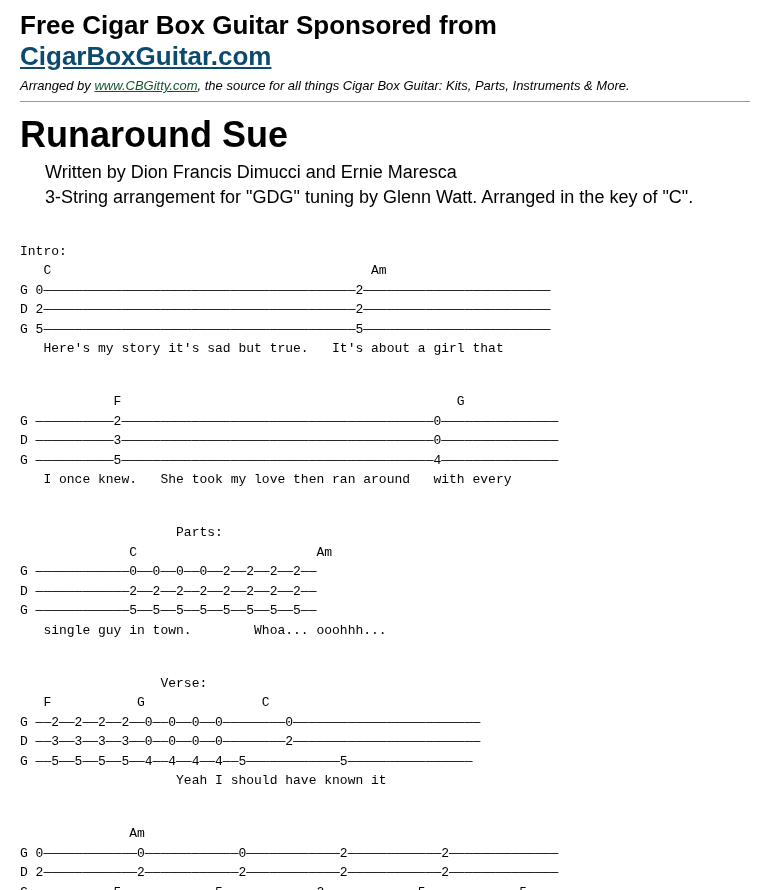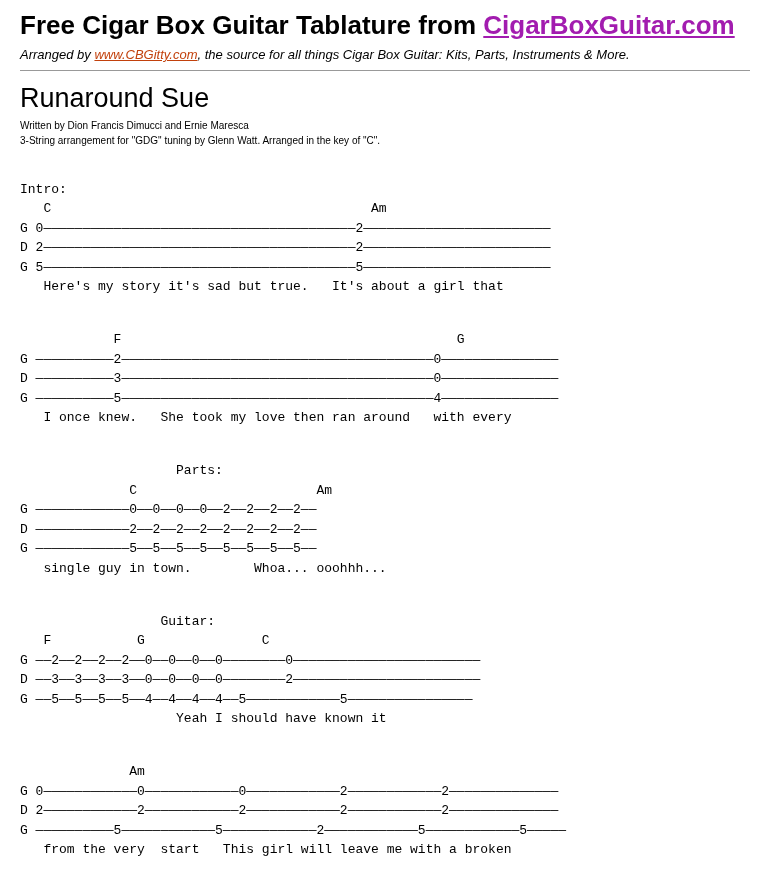--- a/index.html
+++ b/index.html
@@ -10,59 +10,60 @@
       min-height: 890px;
       padding: 10px 20px;
       color: #000;
     }
     .header-title {
       font-size: 26px;
       font-weight: bold;
       margin-bottom: 6px;
     }
     .header-title a {
-      color: #a21caf;
+      color: #0c4a6e;
       text-decoration: underline;
     }
     .sponsored {
       font-size: 13px;
       font-style: italic;
       margin-bottom: 8px;
     }
     .sponsored a {
-      color: #c2410c;
+      color: #14532d;
     }
     hr {
       border: none;
       border-top: 1px solid #999;
       margin-bottom: 12px;
     }
     .song-title {
-      font-size: 27px;
-      font-weight: normal;
+      font-size: 36px;
+      font-weight: bold;
       margin-bottom: 6px;
     }
     .song-meta {
-      font-size: 10px;
+      font-size: 18px;
       margin-bottom: 4px;
+      margin-left: 25px;
     }
     .tab-section {
       font-family: 'Courier New', Courier, monospace;
       font-size: 13px;
       margin-top: 14px;
       white-space: pre;
       line-height: 1.5;
     }
   </style>
 </head>
 <body>
 
 <div>
   <div class="header-title">
-    <span>Free Cigar Box Guitar Tablature from </span><a href="#">CigarBoxGuitar.com</a>
+    <span>Free Cigar Box Guitar Sponsored from </span><a href="#">CigarBoxGuitar.com</a>
   </div>
   <div class="sponsored">
     <span>Arranged by </span><a href="#">www.CBGitty.com</a><span>, the source for all things Cigar Box Guitar: Kits, Parts, Instruments &amp; More.</span>
   </div>
   <hr>
 </div>
 
 <div>
   <div class="song-title">Runaround Sue</div>
   <div class="song-meta">Written by Dion Francis Dimucci and Ernie Maresca</div>
@@ -89,21 +90,21 @@
 <div class="tab-section">
                     <span>Parts:</span>
               C                       Am
 G ————————————0——0——0——0——2——2——2——2——
 D ————————————2——2——2——2——2——2——2——2——
 G ————————————5——5——5——5——5——5——5——5——
    single guy in town.        Whoa... ooohhh...
 </div>
 
 <div class="tab-section">
-                  <span>Guitar:</span>
+                  <span>Verse:</span>
    F           G               C
 G ——2——2——2——2——0——0——0——0————————0————————————————————————
 D ——3——3——3——3——0——0——0——0————————2————————————————————————
 G ——5——5——5——5——4——4——4——4——5————————————5————————————————
                     Yeah I should have known it
 </div>
 
 <div class="tab-section">
               Am
 G 0————————————0————————————0————————————2————————————2——————————————

